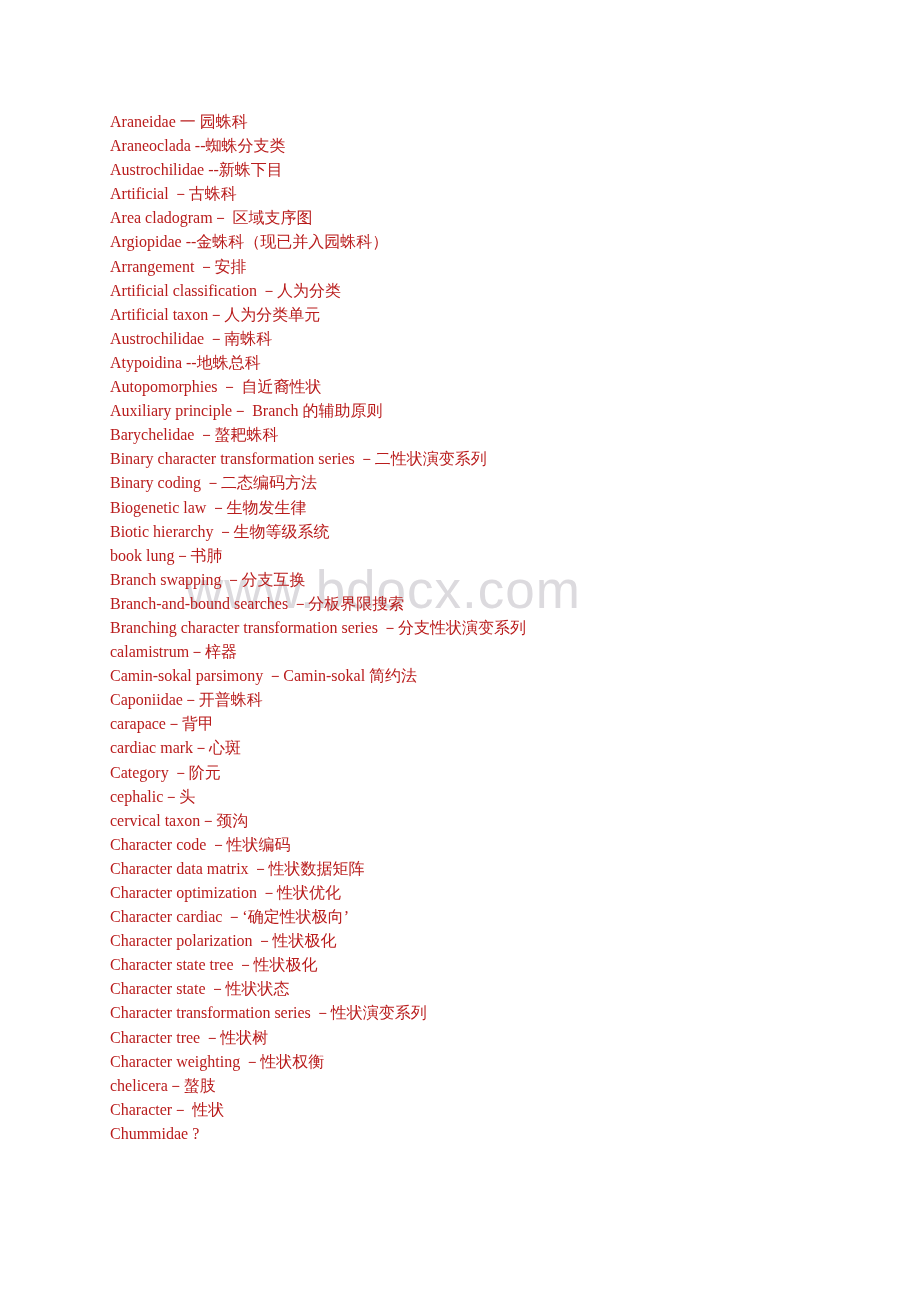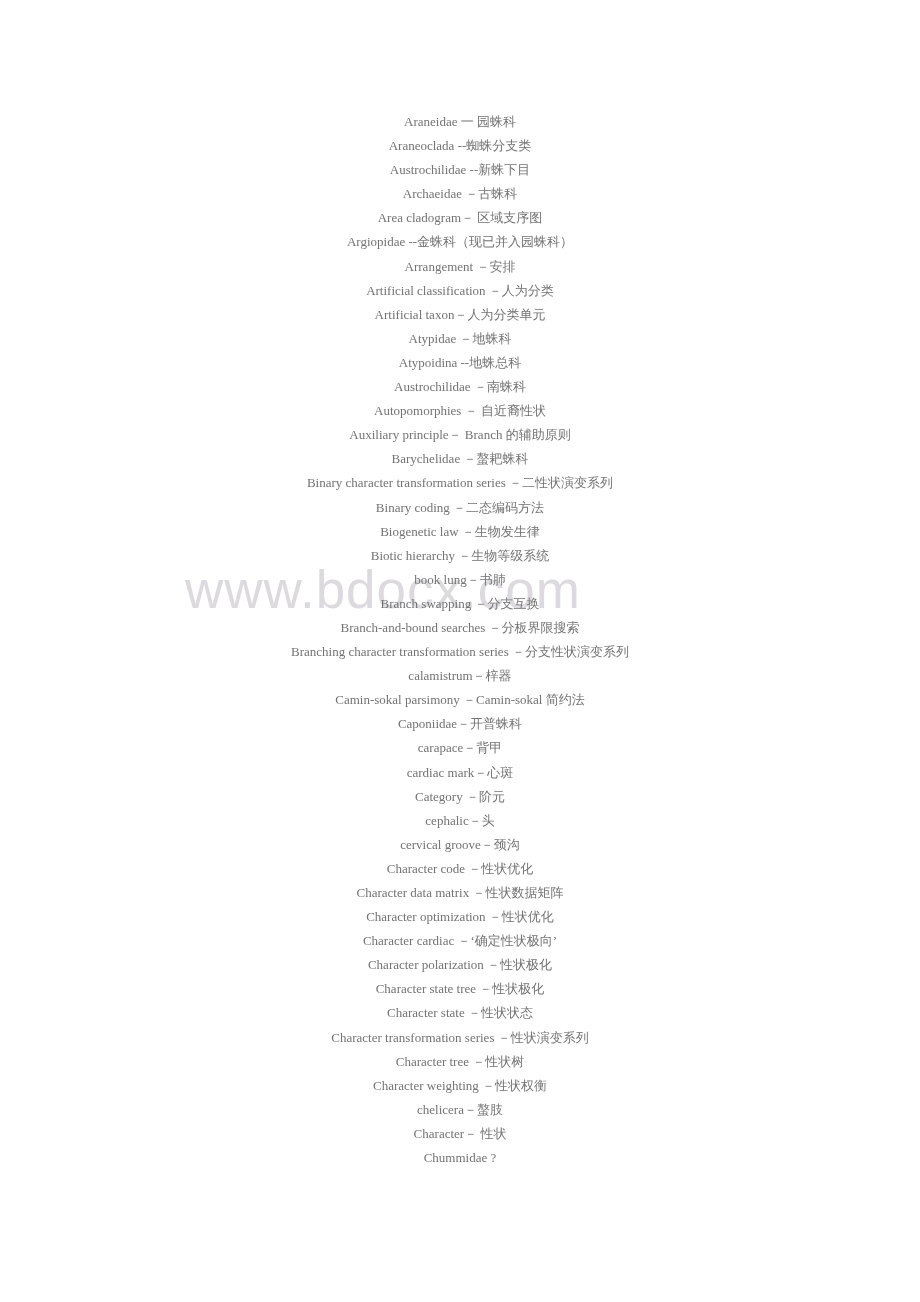--- a/index.html
+++ b/index.html
@@ -37,68 +37,66 @@
     user-select: none;
   }
   #content {
     position: absolute;
     left: 110px;
     top: 110px;
     width: 700px;
     z-index: 1;
   }
   .gloss-line {
-    font-size: 13px;
+    font-size: 16px;
     line-height: 24.1px;
     white-space: nowrap;
     letter-spacing: 0px;
-    color: #737373;
-    text-align: center;
+    color: #b91c1c;
   }
 </style>
 </head>
 <body>
 
 <div id="page" style="background: rgb(255, 255, 255); color: rgb(17, 17, 17);">
 
   <div id="watermark" style="color: rgb(220, 218, 222);">www.bdocx.com</div>
 
   <div id="content">
       <div class="gloss-line">Araneidae 一 园蛛科</div>
       <div class="gloss-line">Araneoclada --蜘蛛分支类</div>
       <div class="gloss-line">Austrochilidae --新蛛下目</div>
-      <div class="gloss-line">Archaeidae －古蛛科</div>
+      <div class="gloss-line">Artificial －古蛛科</div>
       <div class="gloss-line">Area cladogram－ 区域支序图</div>
       <div class="gloss-line">Argiopidae --金蛛科（现已并入园蛛科）</div>
       <div class="gloss-line">Arrangement －安排</div>
       <div class="gloss-line">Artificial classification －人为分类</div>
       <div class="gloss-line">Artificial taxon－人为分类单元</div>
-      <div class="gloss-line">Atypidae －地蛛科</div>
+      <div class="gloss-line">Austrochilidae －南蛛科</div>
       <div class="gloss-line">Atypoidina --地蛛总科</div>
-      <div class="gloss-line">Austrochilidae －南蛛科</div>
       <div class="gloss-line">Autopomorphies － 自近裔性状</div>
       <div class="gloss-line">Auxiliary principle－ Branch 的辅助原则</div>
       <div class="gloss-line">Barychelidae －螯耙蛛科</div>
       <div class="gloss-line">Binary character transformation series －二性状演变系列</div>
       <div class="gloss-line">Binary coding －二态编码方法</div>
       <div class="gloss-line">Biogenetic law －生物发生律</div>
       <div class="gloss-line">Biotic hierarchy －生物等级系统</div>
       <div class="gloss-line">book lung－书肺</div>
       <div class="gloss-line">Branch swapping －分支互换</div>
       <div class="gloss-line">Branch-and-bound searches －分板界限搜索</div>
       <div class="gloss-line">Branching character transformation series －分支性状演变系列</div>
       <div class="gloss-line">calamistrum－梓器</div>
       <div class="gloss-line">Camin-sokal parsimony －Camin-sokal 简约法</div>
       <div class="gloss-line">Caponiidae－开普蛛科</div>
       <div class="gloss-line">carapace－背甲</div>
       <div class="gloss-line">cardiac mark－心斑</div>
       <div class="gloss-line">Category －阶元</div>
       <div class="gloss-line">cephalic－头</div>
-      <div class="gloss-line">cervical groove－颈沟</div>
-      <div class="gloss-line">Character code －性状优化</div>
+      <div class="gloss-line">cervical taxon－颈沟</div>
+      <div class="gloss-line">Character code －性状编码</div>
       <div class="gloss-line">Character data matrix －性状数据矩阵</div>
       <div class="gloss-line">Character optimization －性状优化</div>
       <div class="gloss-line">Character cardiac －‘确定性状极向’</div>
       <div class="gloss-line">Character polarization －性状极化</div>
       <div class="gloss-line">Character state tree －性状极化</div>
       <div class="gloss-line">Character state －性状状态</div>
       <div class="gloss-line">Character transformation series －性状演变系列</div>
       <div class="gloss-line">Character tree －性状树</div>
       <div class="gloss-line">Character weighting －性状权衡</div>
       <div class="gloss-line">chelicera－螯肢</div>

